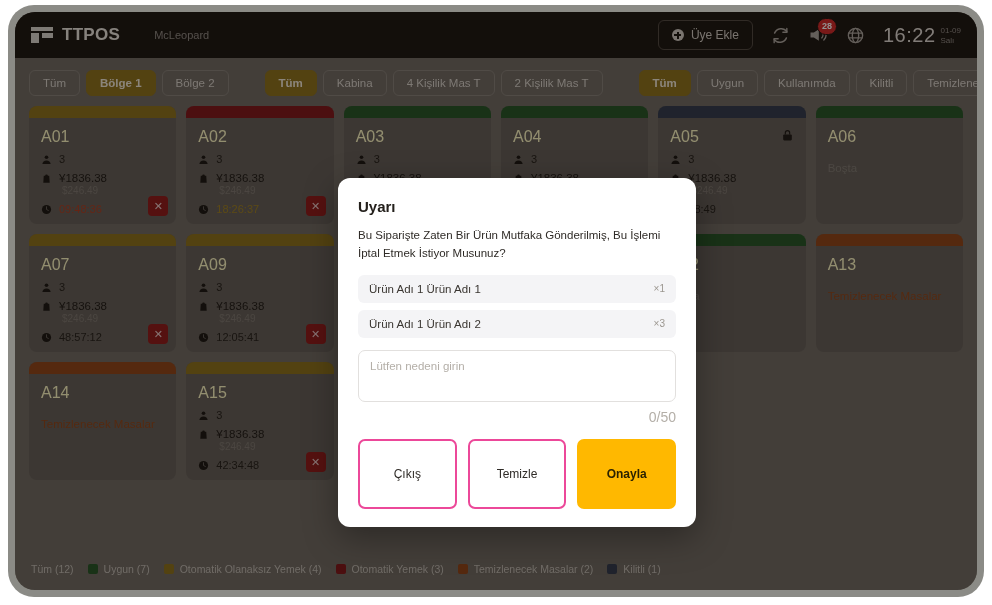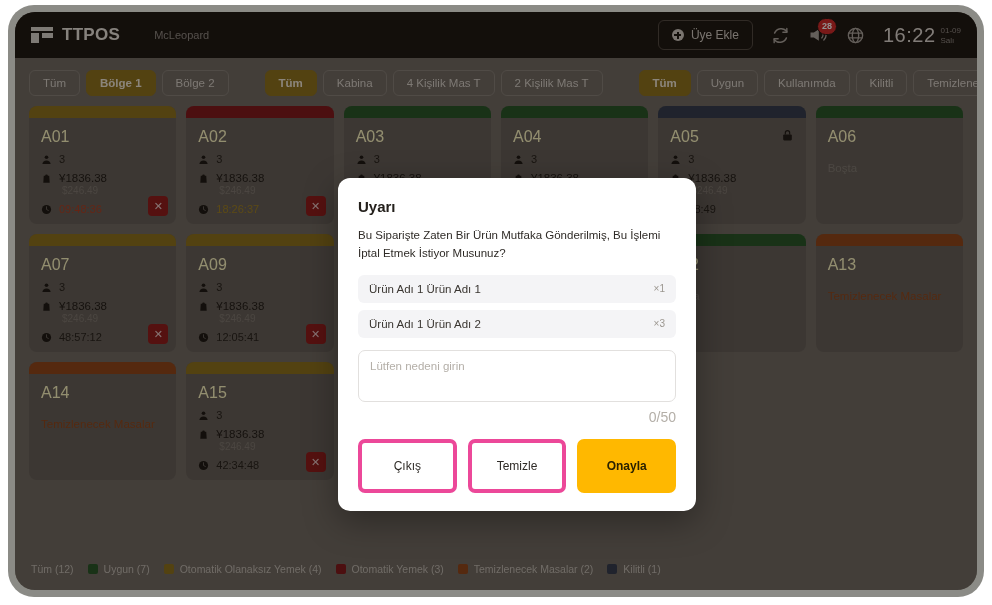--- a/index.html
+++ b/index.html
@@ -157,22 +157,22 @@
     width: 100%; height: 52px; resize: none;
     border: 1px solid #e2e0de; border-radius: 7px;
     padding: 9px 11px; font-size: 11.5px; color: #3a3631;
     font-family: "Liberation Sans", sans-serif; outline: none;
     margin-top: 5px; background: #fff;
   }
   .reason::placeholder { color: #b4afa8; }
   .counter { text-align: right; font-size: 14px; color: #b4afa8; margin-top: 3px; }
   .mbtns { display: flex; gap: 11px; margin-top: 14px; }
   .mbtn {
-    flex: 1; text-align: center; padding: 16px 0;
-    border-radius: 7px; font-size: 12px; border: 4px solid #ec4899;
+    flex: 1; text-align: center; padding: 26px 0;
+    border-radius: 7px; font-size: 12px; border: 2px solid #ec4899;
     background: #fff; color: #2f2b27;
   }
   .mbtn.primary {
     background: #FFB800; border-color: #FFB800; color: #2b2200; font-weight: bold;
   }
 </style>
 </head>
 <body>
 
 <div id="root">

